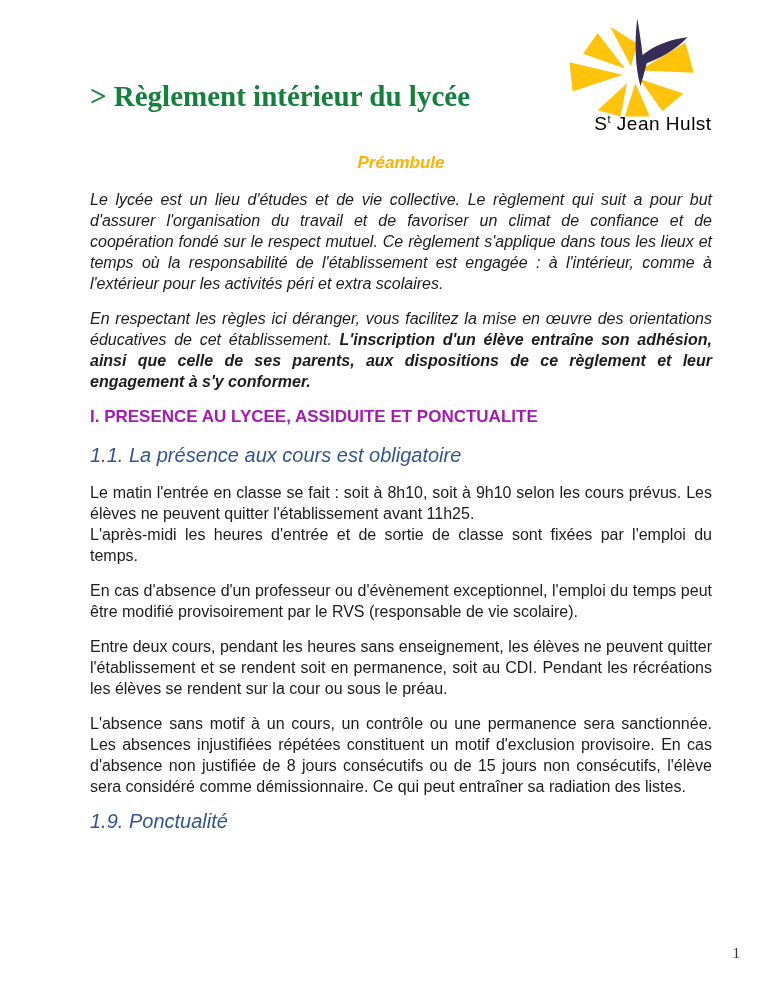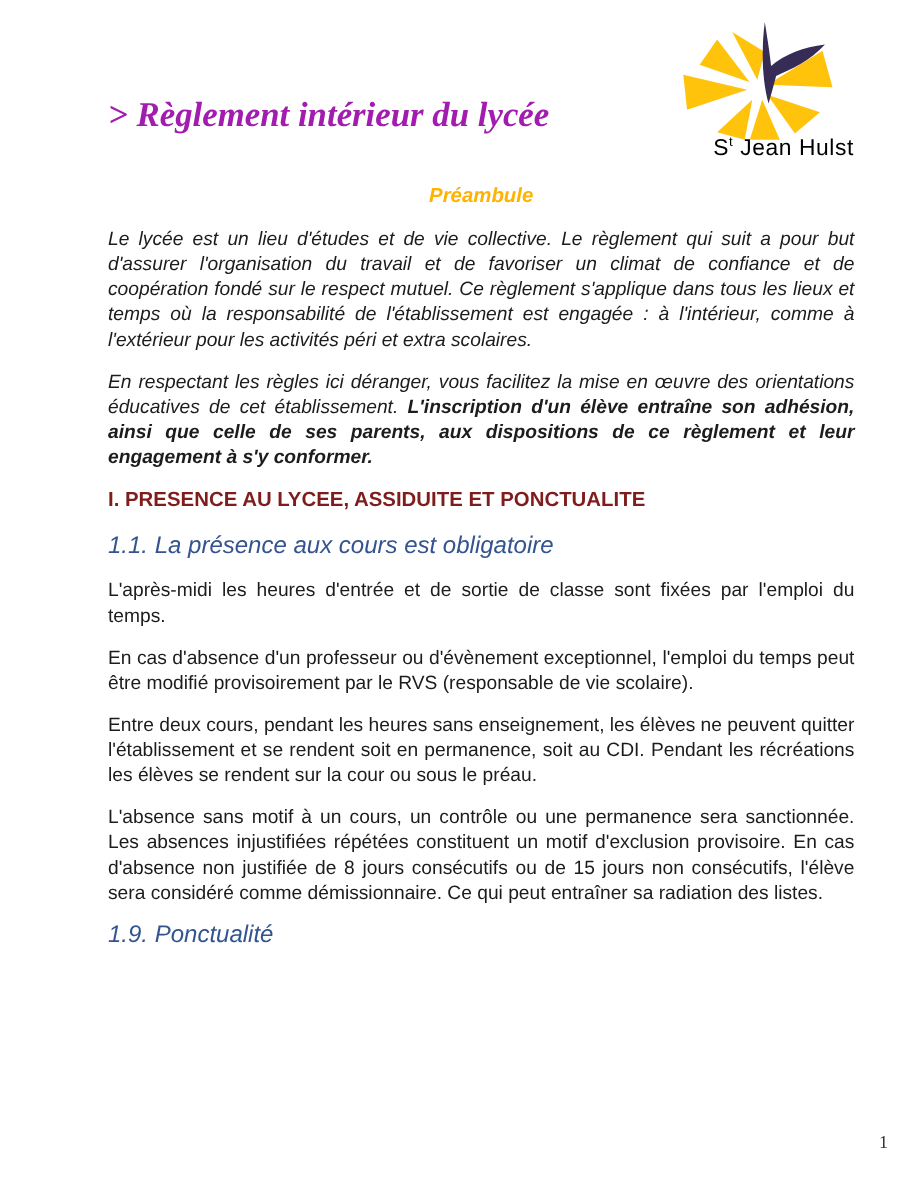--- a/index.html
+++ b/index.html
@@ -14,24 +14,23 @@
     background: #ffffff;
     overflow: hidden;
     font-family: "Liberation Sans", sans-serif;
   }
   .doc-title {
     position: absolute;
     top: 80px;
     left: 90px;
     margin: 0;
     font-family: "Liberation Serif", serif;
-    font-style: italic;
     font-weight: bold;
     font-size: 29px;
-    color: #a21caf;
+    color: #15803d;
     white-space: nowrap;
   }
   .logo {
     position: absolute;
     top: 10px;
     right: 26px;
     width: 178px;
     text-align: center;
   }
   .logo svg { display: block; margin: 0 auto; }
@@ -57,21 +56,21 @@
     font-size: 17px;
     font-weight: bold;
     font-style: italic;
     color: #FFB300;
     text-align: center;
   }
   .h-section {
     margin: 0 0 18px 0;
     font-size: 17px;
     font-weight: bold;
-    color: #7f1d1d;
+    color: #a21caf;
     text-align: left;
   }
   .h-sub {
     margin: 2px 0 16px 0;
     font-size: 20px;
     font-style: italic;
     color: #33548F;
     text-align: left;
   }
   .para { margin: 0 0 14px 0; }
@@ -118,20 +117,21 @@
 
     <p class="para para-italic">Le lycée est un lieu d'études et de vie collective. Le règlement qui suit a pour but d'assurer l'organisation du travail et de favoriser un climat de confiance et de coopération fondé sur le respect mutuel. Ce règlement s'applique dans tous les lieux et temps où la responsabilité de l'établissement est engagée : à l'intérieur, comme à l'extérieur pour les activités péri et extra scolaires.</p>
 
     <p class="para para-italic"><span>En respectant les règles ici déranger, vous facilitez la mise en œuvre des orientations éducatives de cet établissement. </span><span class="bold">L'inscription d'un élève entraîne son adhésion, ainsi que celle de ses parents, aux dispositions de ce règlement et leur engagement à s'y conformer.</span></p>
 
     <div class="h-section">I. PRESENCE AU LYCEE, ASSIDUITE ET PONCTUALITE</div>
 
     <div class="h-sub">1.1. La présence aux cours est obligatoire</div>
 
     <div class="para">
+      <span class="line">Le matin l'entrée en classe se fait : soit à 8h10, soit à 9h10 selon les cours prévus. Les élèves ne peuvent quitter l'établissement avant 11h25.</span>
       <span class="line">L'après-midi les heures d'entrée et de sortie de classe sont fixées par l'emploi du temps.</span>
     </div>
 
     <p class="para">En cas d'absence d'un professeur ou d'évènement exceptionnel, l'emploi du temps peut être modifié provisoirement par le RVS (responsable de vie scolaire).</p>
 
     <p class="para">Entre deux cours, pendant les heures sans enseignement, les élèves ne peuvent quitter l'établissement et se rendent soit en permanence, soit au CDI. Pendant les récréations les élèves se rendent sur la cour ou sous le préau.</p>
 
     <p class="para">L'absence sans motif à un cours, un contrôle ou une permanence sera sanctionnée. Les absences injustifiées répétées constituent un motif d'exclusion provisoire. En cas d'absence non justifiée de 8 jours consécutifs ou de 15 jours non consécutifs, l'élève sera considéré comme démissionnaire. Ce qui peut entraîner sa radiation des listes.</p>
 
     <div class="h-sub">1.9. Ponctualité</div>

